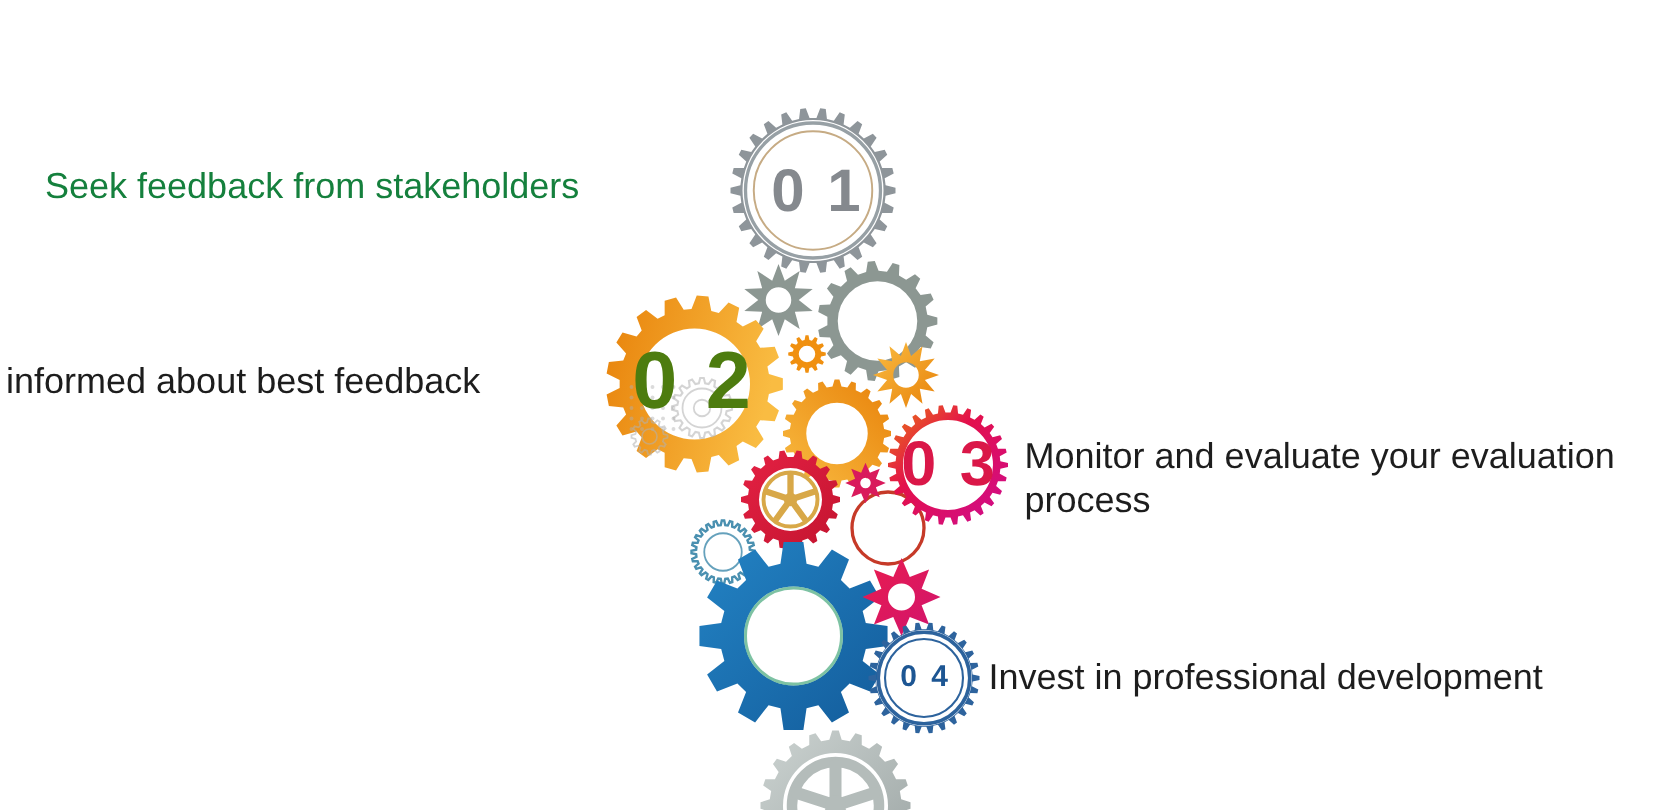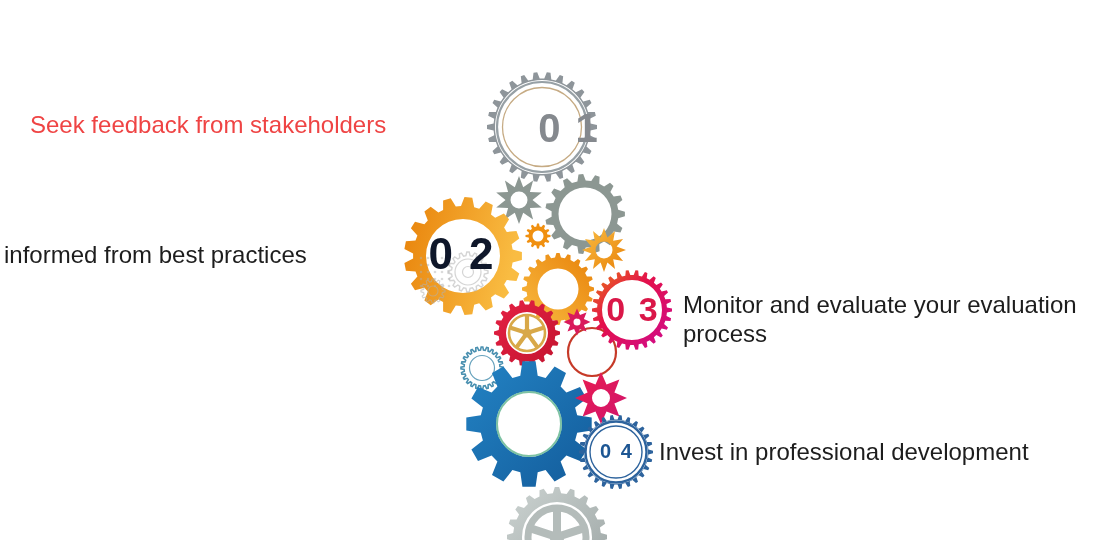--- a/index.html
+++ b/index.html
@@ -113,26 +113,26 @@
       <circle cx="435" cy="279" r="1.3" fill="#b0b0b0" opacity="0.45"></circle>
       <circle cx="442" cy="279" r="1.3" fill="#b0b0b0" opacity="0.45"></circle>
       <circle cx="449" cy="279" r="1.3" fill="#b0b0b0" opacity="0.45"></circle>
       <circle cx="421" cy="286" r="1.3" fill="#b0b0b0" opacity="0.45"></circle>
       <circle cx="428" cy="286" r="1.3" fill="#b0b0b0" opacity="0.45"></circle>
       <circle cx="435" cy="286" r="1.3" fill="#b0b0b0" opacity="0.45"></circle>
       <circle cx="442" cy="286" r="1.3" fill="#b0b0b0" opacity="0.45"></circle>
       <circle cx="449" cy="286" r="1.3" fill="#b0b0b0" opacity="0.45"></circle>
     </svg>
 
-  <div class="num" style="left: 545px; top: 129px; font-size: 40px; color: rgb(133, 137, 142); margin-left: 24px;">0 1</div>
-  <div class="num" style="left: 462px; top: 255px; font-size: 44px; color: #0f172a; text-align: right;">0 2</div>
-  <div class="num" style="left: 633px; top: 310px; font-size: 34px; color: rgb(218, 23, 72);">0 3</div>
+  <div class="num" style="left: 545px; top: 129px; font-size: 40px; color: rgb(133, 137, 142);">0 1</div>
+  <div class="num" style="left: 462px; top: 255px; font-size: 54px; color: #4d7c0f; text-align: right;">0 2</div>
+  <div class="num" style="left: 633px; top: 310px; font-size: 42px; color: rgb(218, 23, 72);">0 3</div>
   <div class="num" style="left: 617px; top: 452px; font-size: 20px; color: rgb(29, 86, 147);">0 4</div>
 
-  <div class="label" style="left: 30px; top: 110px; color: #ef4444; text-align: right;">Seek feedback from stakeholders</div>
-  <div class="label" style="left: 4px; top: 240px; color: rgb(29, 29, 29);">informed from best practices</div>
+  <div class="label" style="left: 30px; top: 110px; color: #15803d; text-align: right;">Seek feedback from stakeholders</div>
+  <div class="label" style="left: 4px; top: 240px; color: rgb(29, 29, 29);">informed about best feedback</div>
   <div class="label" style="left: 659px; top: 437px; color: rgb(29, 29, 29);">Invest in professional development</div>
   <div class="label" style="left: 683px; top: 290px; color: rgb(29, 29, 29);">
     <div>Monitor and evaluate your evaluation</div>
     <div>process</div>
   </div>
 
 </div>
 
 </body></html>

